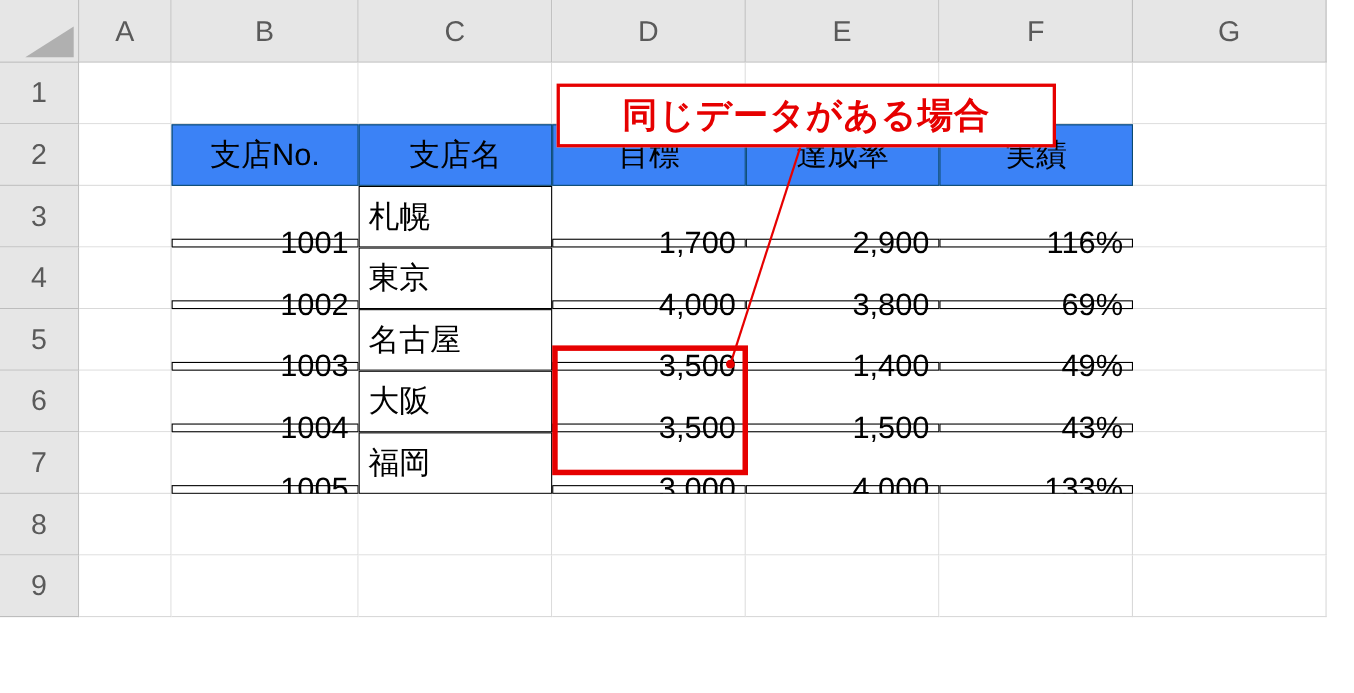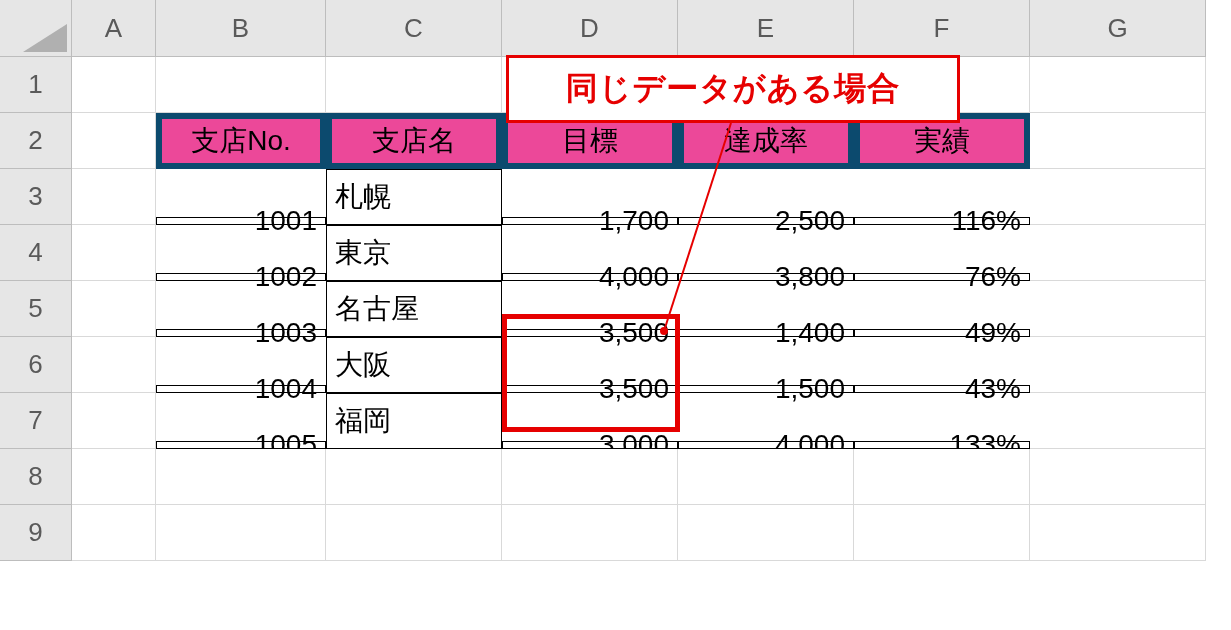--- a/index.html
+++ b/index.html
@@ -48,37 +48,37 @@
     background: #ffffff;
     border-right: 1px solid #d9d9d9;
     border-bottom: 1px solid #d9d9d9;
     font-size: 28px;
     color: #000;
     display: flex;
     align-items: center;
     padding: 0 8px;
   }
   .thdr {
-    background: #ec4899;
-    border: 6px solid #0c4a6e;
+    background: #3b82f6;
+    border: 1px solid #0c4a6e;
     justify-content: center;
   }
   .tcell {
     background: #ffffff;
     border: 1px solid #000;
   }
   .num { justify-content: flex-end; margin-top: 48px; }
   .txt { justify-content: flex-start; text-align: right; }
 
   .callout-box {
     position: absolute;
     left: 506px;
-    top: 55px;
+    top: 76px;
     width: 454px;
-    height: 68px;
+    height: 58px;
     background: #ffffff;
     border: 3px solid #e60000;
     display: flex;
     align-items: center;
     justify-content: center;
     font-size: 32px;
     font-weight: 700;
     color: #e60000;
     z-index: 5;
     letter-spacing: 1px;
@@ -129,31 +129,31 @@
   <div class="cell thdr">目標</div>
   <div class="cell thdr">達成率</div>
   <div class="cell thdr">実績</div>
   <div class="cell"></div>
 
   <div class="rowhdr">3</div>
   <div class="cell"></div>
   <div class="cell tcell num">1001</div>
   <div class="cell tcell txt">札幌</div>
   <div class="cell tcell num">1,700</div>
-  <div class="cell tcell num">2,500</div>
+  <div class="cell tcell num">2,900</div>
   <div class="cell tcell num">116%</div>
   <div class="cell"></div>
 
   <div class="rowhdr">4</div>
   <div class="cell"></div>
   <div class="cell tcell num">1002</div>
   <div class="cell tcell txt">東京</div>
   <div class="cell tcell num">4,000</div>
   <div class="cell tcell num">3,800</div>
-  <div class="cell tcell num">76%</div>
+  <div class="cell tcell num">69%</div>
   <div class="cell"></div>
 
   <div class="rowhdr">5</div>
   <div class="cell"></div>
   <div class="cell tcell num">1003</div>
   <div class="cell tcell txt">名古屋</div>
   <div class="cell tcell num">3,500</div>
   <div class="cell tcell num">1,400</div>
   <div class="cell tcell num">49%</div>
   <div class="cell"></div>

